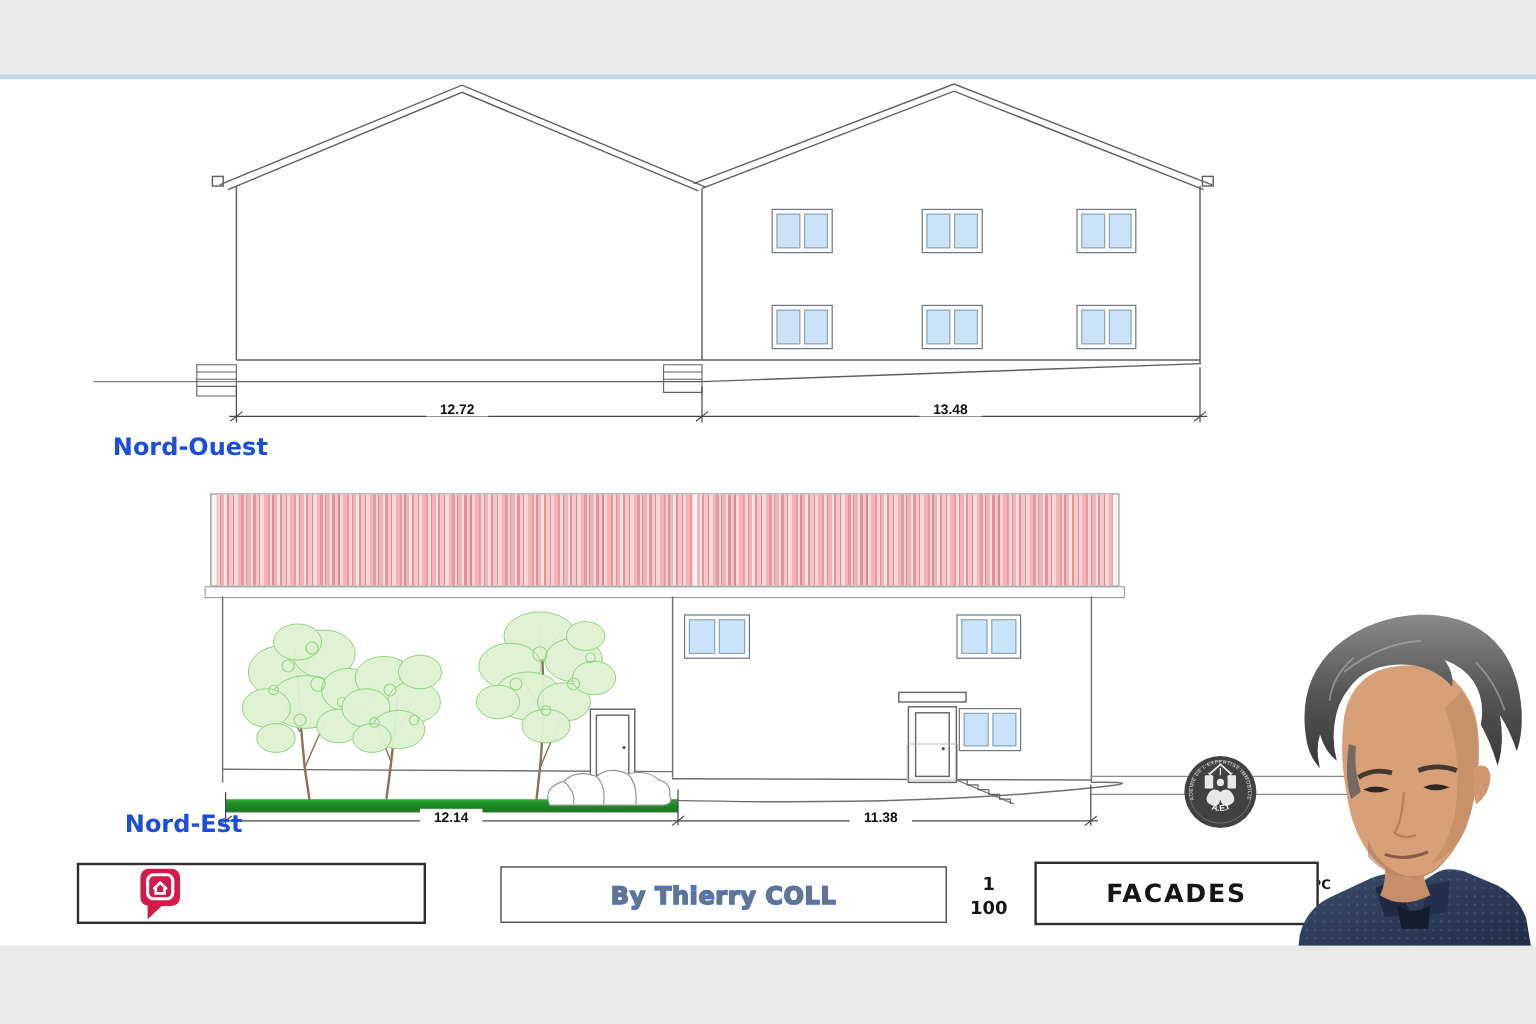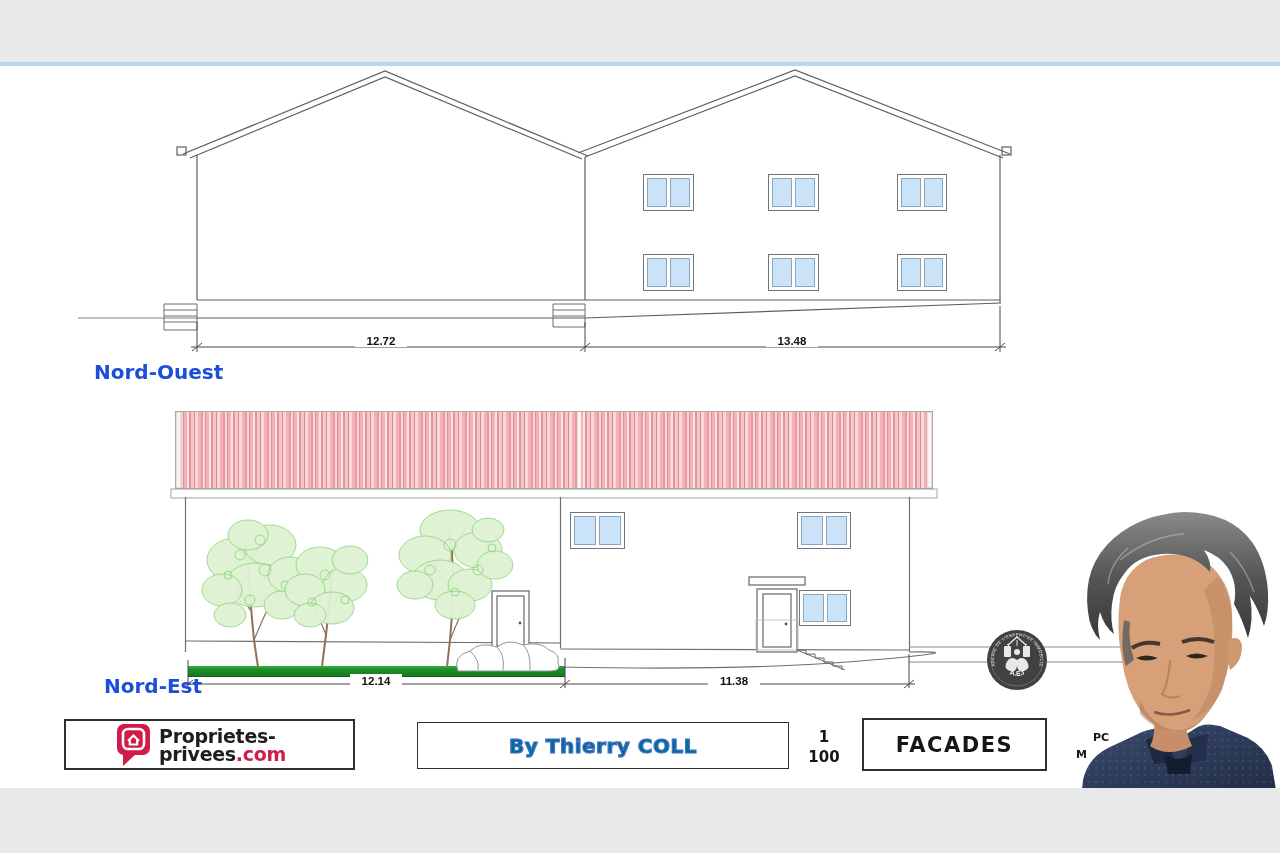--- a/index.html
+++ b/index.html
@@ -31,27 +31,27 @@
   .elev-label{position:absolute;z-index:5;font-family:"DejaVu Sans",sans-serif;
               font-weight:bold;font-size:20px;color:#1d4ed8;letter-spacing:0;}
   #label-no{left:94px;top:360px;}
   #label-ne{left:104px;top:674px;text-align:right;}
 
   
   .tb{position:absolute;background:#fff;border:2px solid #2e2e2e;box-sizing:border-box;z-index:6;
       display:flex;align-items:center;}
   #tb-brand{left:64px;top:719px;width:291px;height:51px;padding-left:50px;gap:7px;}
   #tb-author{left:417px;top:722px;width:372px;height:47px;justify-content:center;border-width:1.5px;}
-  #tb-title{left:862px;top:718px;width:185px;height:53px;justify-content:center;}
+  #tb-title{left:862px;top:718px;width:237px;height:53px;justify-content:center;}
 
   .brand-text{font-family:"DejaVu Sans",sans-serif;font-weight:bold;font-size:19px;
               line-height:18px;color:#1d1d1d;letter-spacing:-0.3px;}
   .brand-red{color:#d21b4b;}
   .author-text{font-family:"DejaVu Sans",sans-serif;font-weight:bold;font-size:20px;
-               letter-spacing:.5px;color:#0369a1;-webkit-text-stroke:1.2px #4a74c0;
+               letter-spacing:.5px;color:#737373;-webkit-text-stroke:1.2px #4a74c0;
                text-shadow:0 0 1px #4a74c0;}
   .facades-text{font-family:"DejaVu Sans",sans-serif;font-weight:bold;font-size:21px;
                 letter-spacing:1.5px;color:#161616;}
   .scale-box{position:absolute;left:800px;top:723px;width:48px;height:48px;z-index:6;
              display:flex;flex-direction:column;align-items:center;justify-content:center;gap:2px;
              font-family:"DejaVu Sans",sans-serif;font-weight:bold;font-size:15px;color:#161616;}
   .docref{position:absolute;z-index:5;font-family:"DejaVu Sans",sans-serif;font-weight:bold;
           font-size:11px;color:#161616;}
   #docref-1{left:1093px;top:731px;}
   #docref-2{left:1076px;top:748px;}
@@ -299,24 +299,20 @@
   <div class="docref" id="docref-1">PC</div>
   <div class="docref" id="docref-2">M</div>
 
   <div class="tb" id="tb-brand">
     <svg width="36" height="44" viewBox="0 0 36 44">
       <rect x="1" y="1" width="33" height="31" rx="7" fill="#d21b4b"></rect>
       <polygon points="7,28 7,43 21,30" fill="#d21b4b"></polygon>
       <rect x="7" y="6" width="21" height="20" rx="5" fill="none" stroke="#ffffff" stroke-width="2.6"></rect>
       <path d="M12,18 L17.5,12.5 L23,18 M13.8,17 V21.5 H21.2 V17" fill="none" stroke="#ffffff" stroke-width="2.2"></path>
     </svg>
-    <div>
-      <div class="brand-text">Proprietes-</div>
-      <div class="brand-text"><span>privees</span><span class="brand-red">.com</span></div>
-    </div>
   </div>
 
   <div class="tb" id="tb-author">
     <span class="author-text">By Thierry COLL</span>
   </div>
 
   <div class="scale-box">
     <div>1</div>
     <div>100</div>
   </div>

